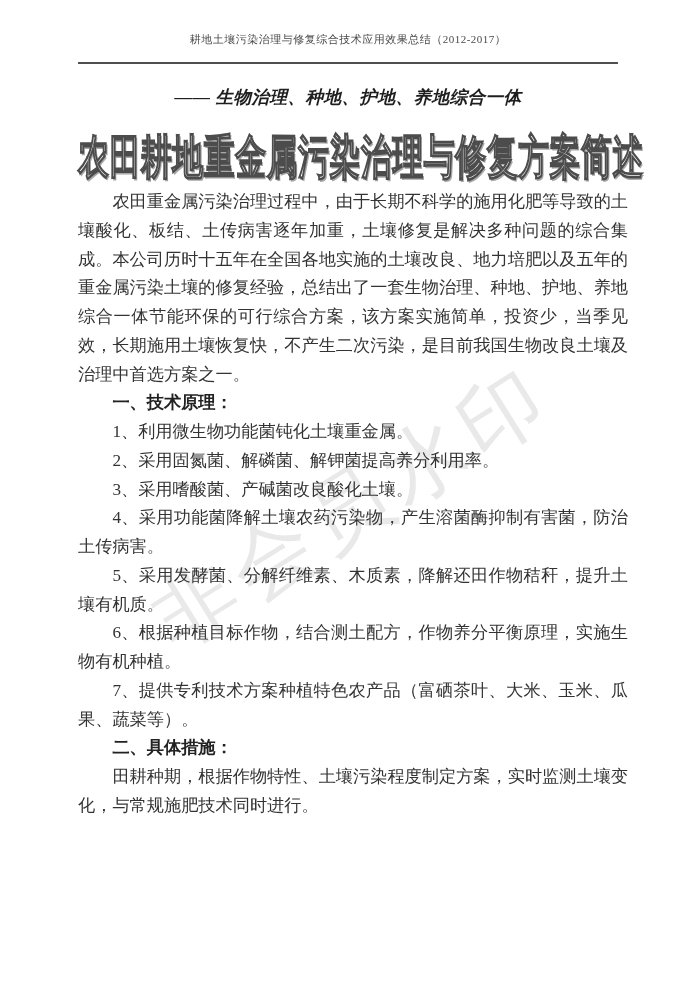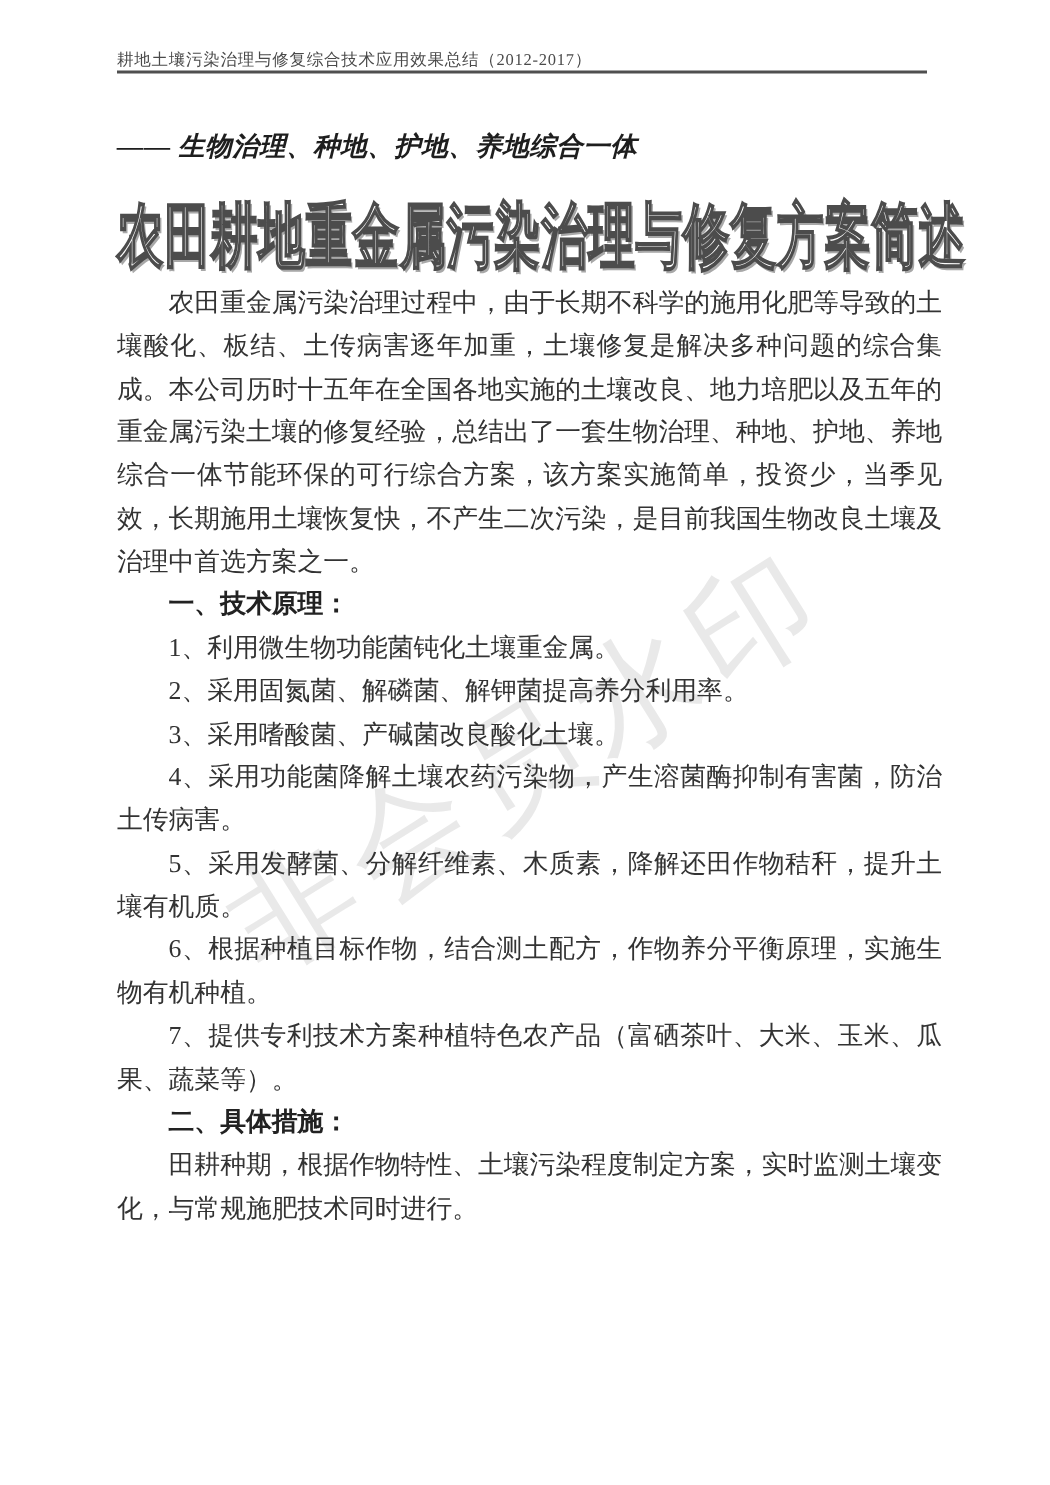--- a/index.html
+++ b/index.html
@@ -10,32 +10,33 @@
     background: #ffffff;
     overflow: hidden;
     font-family: "Liberation Serif", "DejaVu Serif", serif;
     color: #333333;
   }
   .header {
     position: absolute;
     left: 78px;
     top: 32px;
     width: 540px;
+    text-align: center;
     font-size: 11px;
     letter-spacing: 0.5px;
     color: #4a4a4a;
-    padding-bottom: 0;
+    padding-bottom: 15px;
     border-bottom: 2px solid #4f4f4f;
   }
   .subtitle {
     position: absolute;
     top: 85px;
     left: 78px;
     width: 540px;
-    text-align: left;
+    text-align: center;
     font-weight: bold;
     font-style: italic;
     font-size: 17.5px;
     color: #1e1e1e;
     letter-spacing: 0.5px;
   }
   .doc-title {
     position: absolute;
     top: 126px;
     left: 78px;

